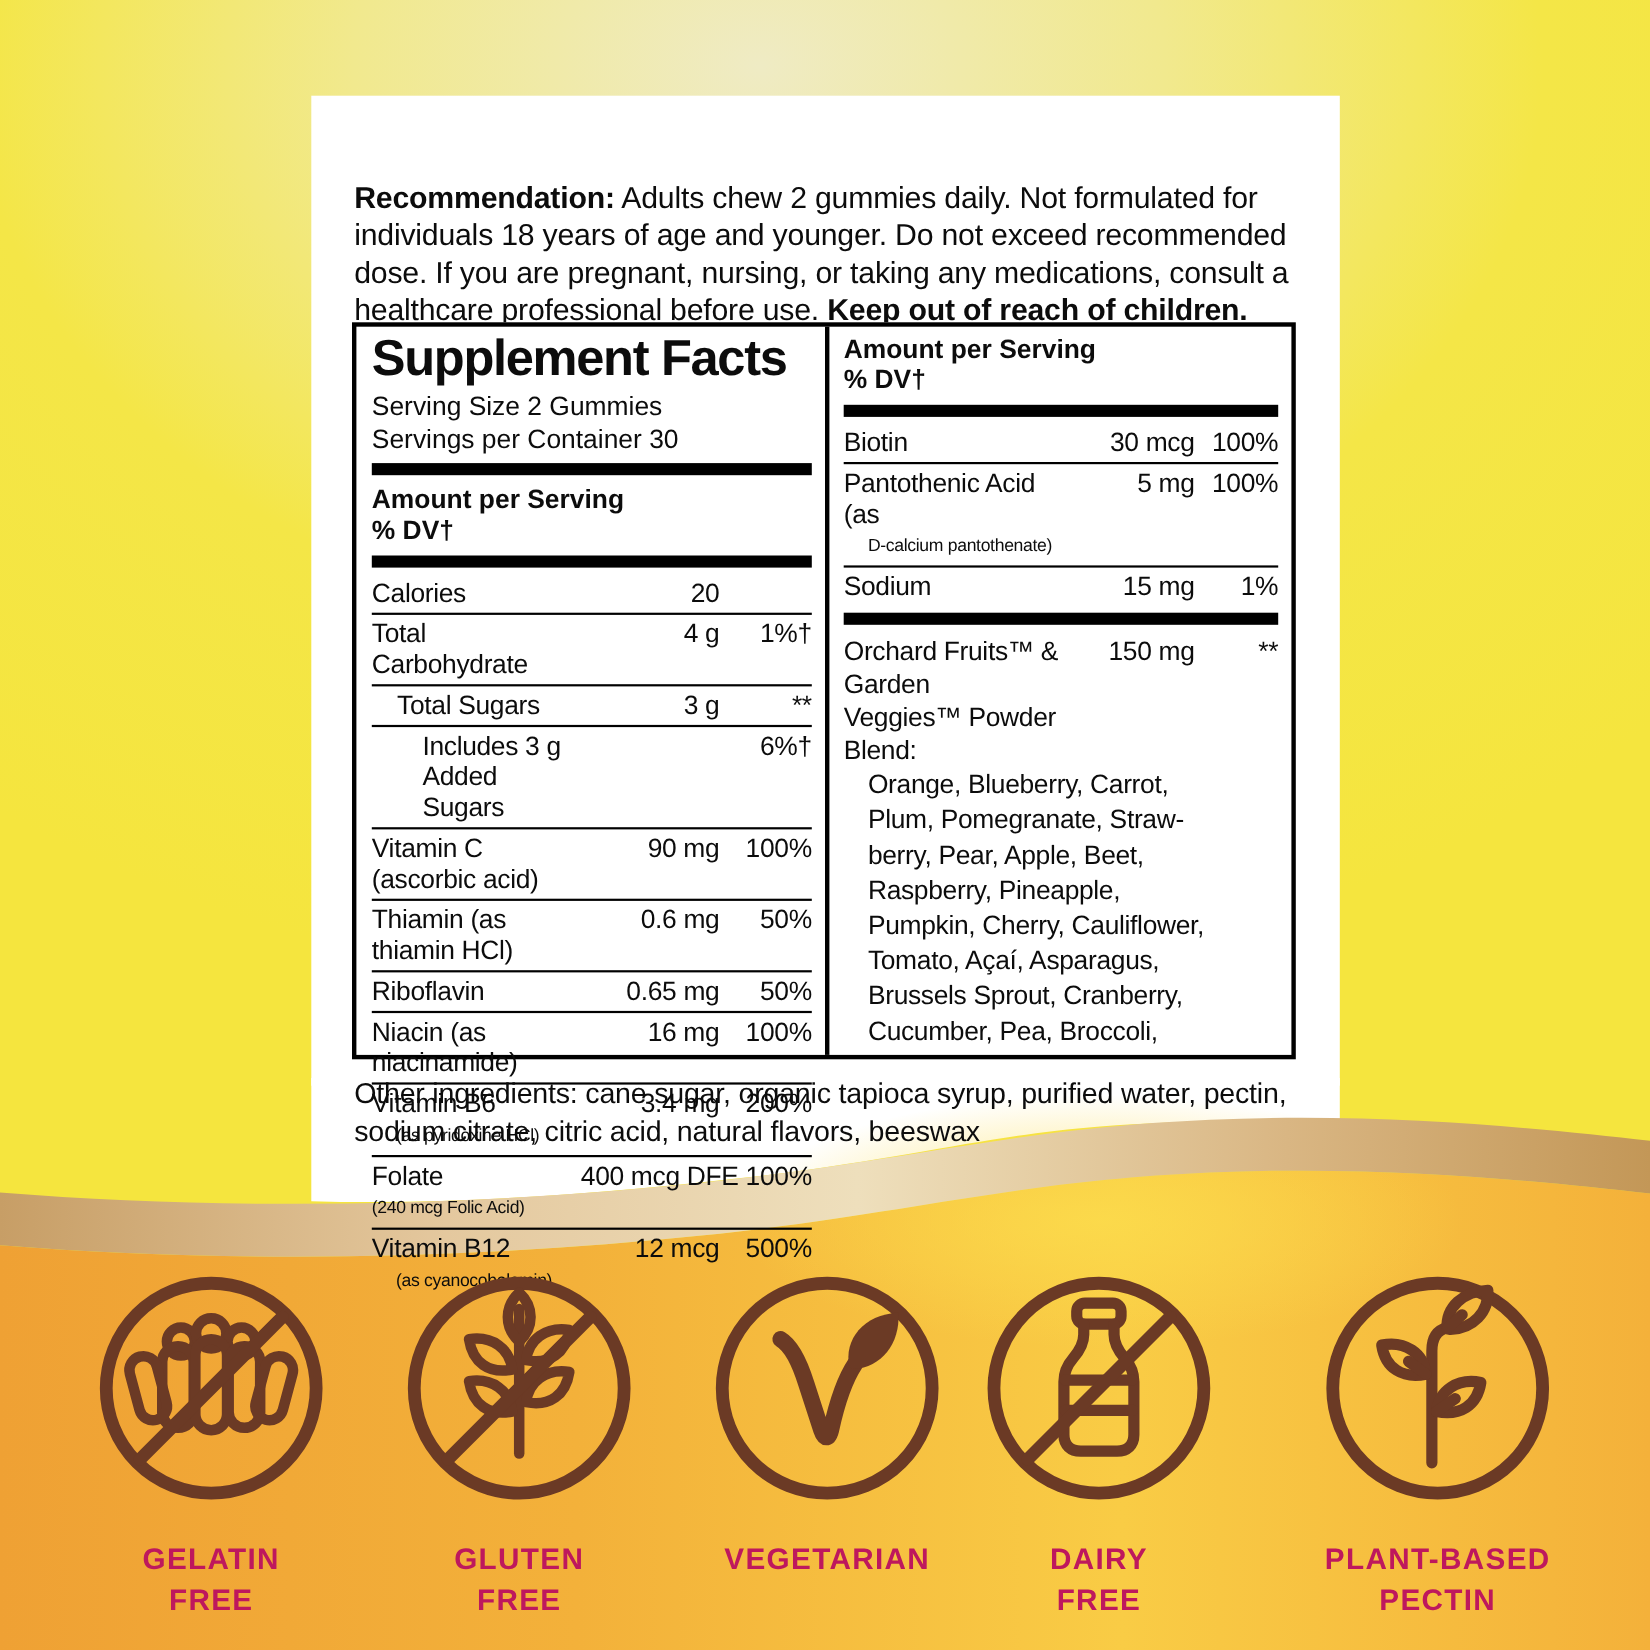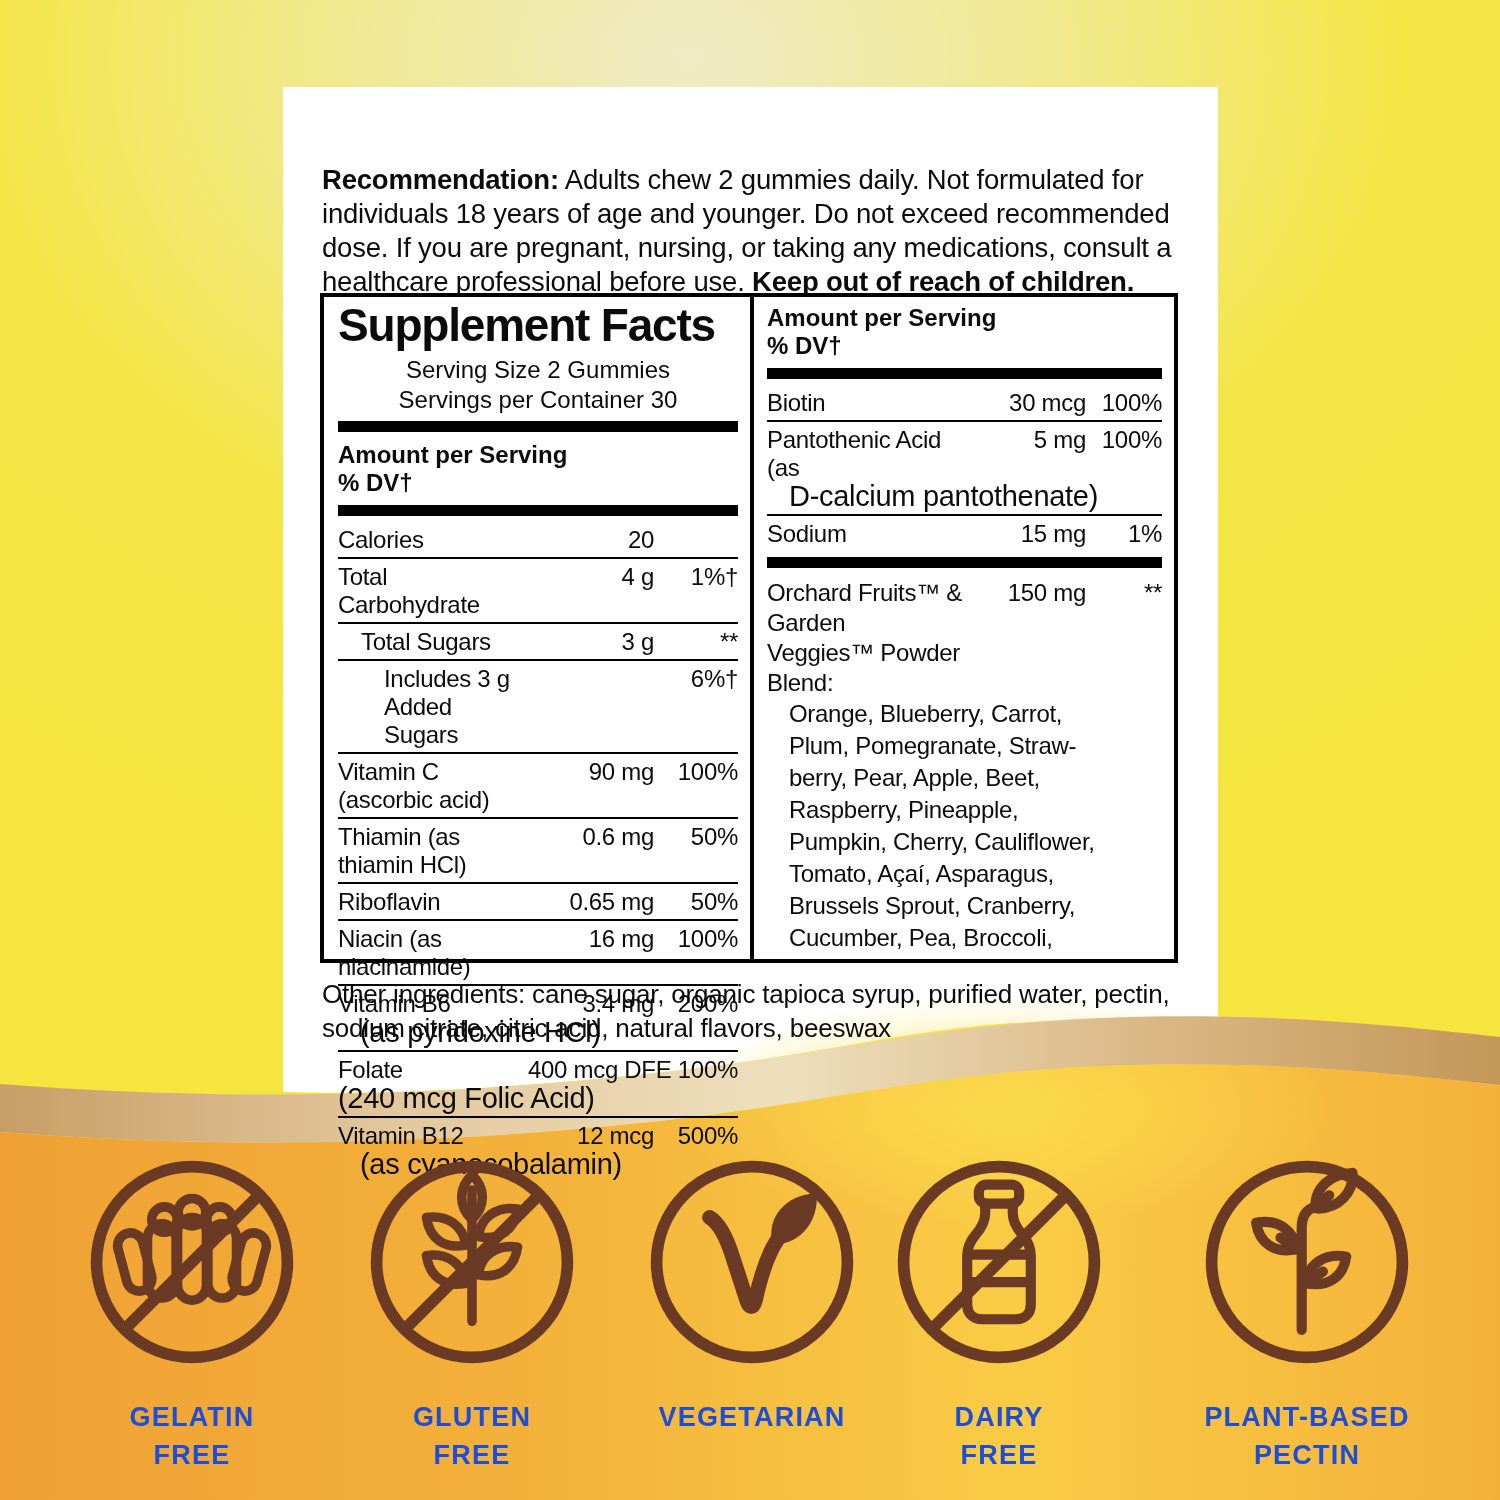--- a/index.html
+++ b/index.html
@@ -15,44 +15,44 @@
 
   
   .rec{left:322px;top:163px;width:852px;font-size:27.5px;line-height:34px;letter-spacing:-0.2px;}
   .b{font-weight:bold;}
 
   
   .facts{left:320px;top:293px;width:858px;height:670px;border:4px solid #000;box-sizing:border-box;display:flex;background:#fff;}
   .col-left{width:430px;box-sizing:border-box;border-right:4px solid #000;padding:2px 12px 0 14px;}
   .col-right{flex:1;box-sizing:border-box;padding:4px 12px 0 13px;overflow:hidden;}
   .sf-title{font-size:46px;font-weight:bold;letter-spacing:-1.2px;line-height:1.08;margin:2px 0 4px;}
-  .serv{font-size:24px;line-height:30px;text-align:center;}
+  .serv{font-size:24px;line-height:30px;}
   .bar{height:11px;background:#000;margin:6px 0;}
   .hdr{display:flex;justify-content:space-between;font-weight:bold;font-size:24px;padding:3px 0 2px;flex-direction:column;}
   .row{padding:4px 0 3px;font-size:24px;}
   .rows .row + .row{border-top:2px solid #000;}
   .line{display:flex;align-items:baseline;}
   .nm{flex:1;letter-spacing:-0.3px;}
   .amt{width:126px;text-align:right;white-space:nowrap;letter-spacing:-0.3px;}
   .dv{width:84px;text-align:right;white-space:nowrap;letter-spacing:-0.3px;}
   .col-right .amt{width:118px;}
   .col-right .dv{width:76px;}
   .ind1{padding-left:23px;}
   .ind2{padding-left:46px;}
-  .sub{padding-left:22px;line-height:29px;font-size:29px;letter-spacing:-0.3px;}
+  .sub{padding-left:22px;line-height:29px;font-size:16px;letter-spacing:-0.3px;}
   .sub-center{padding-left:0;text-align:left;}
   .blend-name{width:252px;letter-spacing:-0.3px;line-height:30px;}
   .blend-lines{padding-left:22px;font-size:24px;line-height:32px;letter-spacing:-0.3px;}
 
   
   .other{left:322px;top:977px;width:868px;font-size:26px;line-height:34px;letter-spacing:-0.2px;}
 
   
   .badge{position:absolute;top:1156px;width:284px;text-align:center;z-index:3;}
-  .badge .lbl{margin-top:30px;font-size:27px;font-weight:bold;letter-spacing:1.2px;line-height:38px;color:#1d4ed8;}
+  .badge .lbl{margin-top:30px;font-size:27px;font-weight:bold;letter-spacing:1.2px;line-height:38px;color:#be185d;}
   .badge svg{display:block;margin:0 auto;}
 </style>
 </head>
 <body>
 
 <div class="panel"></div>
 
 <div class="content rec">
   <span class="b">Recommendation:</span><span> Adults chew 2 gummies daily. Not formulated for individuals 18 years of age and younger. Do not exceed recommended dose. If you are pregnant, nursing, or taking any medications, consult a healthcare professional before use. </span><span class="b">Keep out of reach of children.</span>
 </div>

